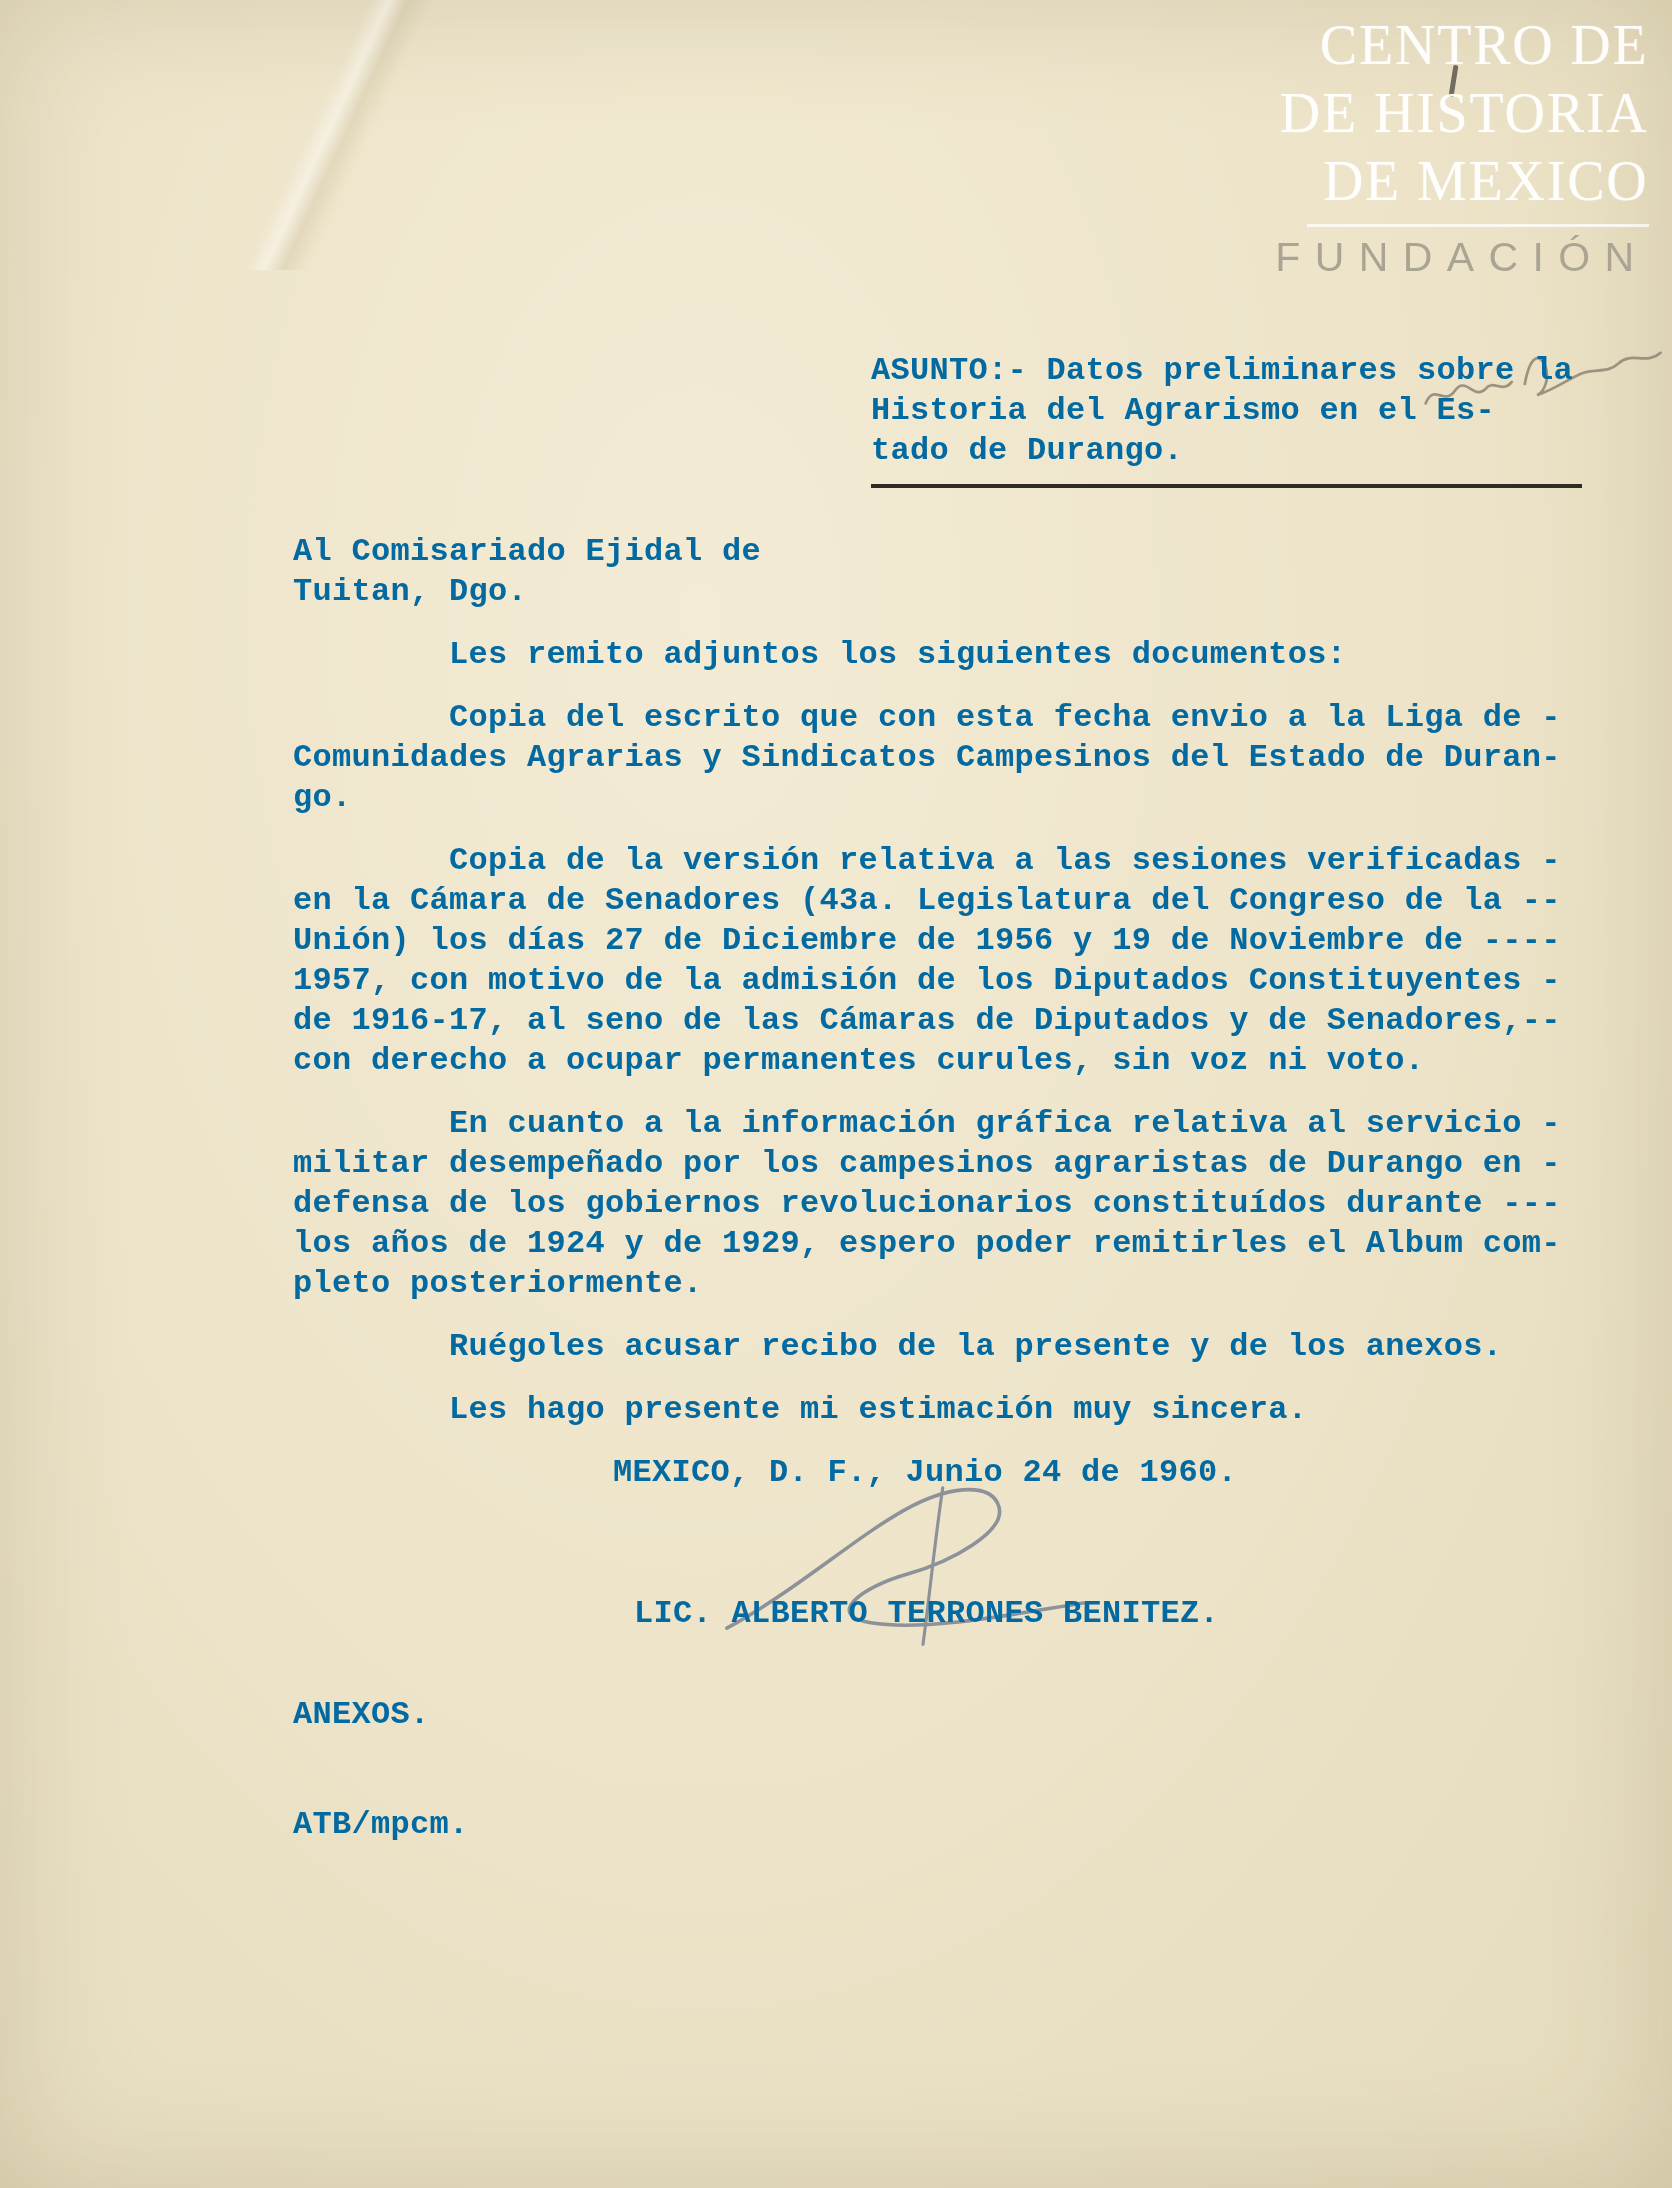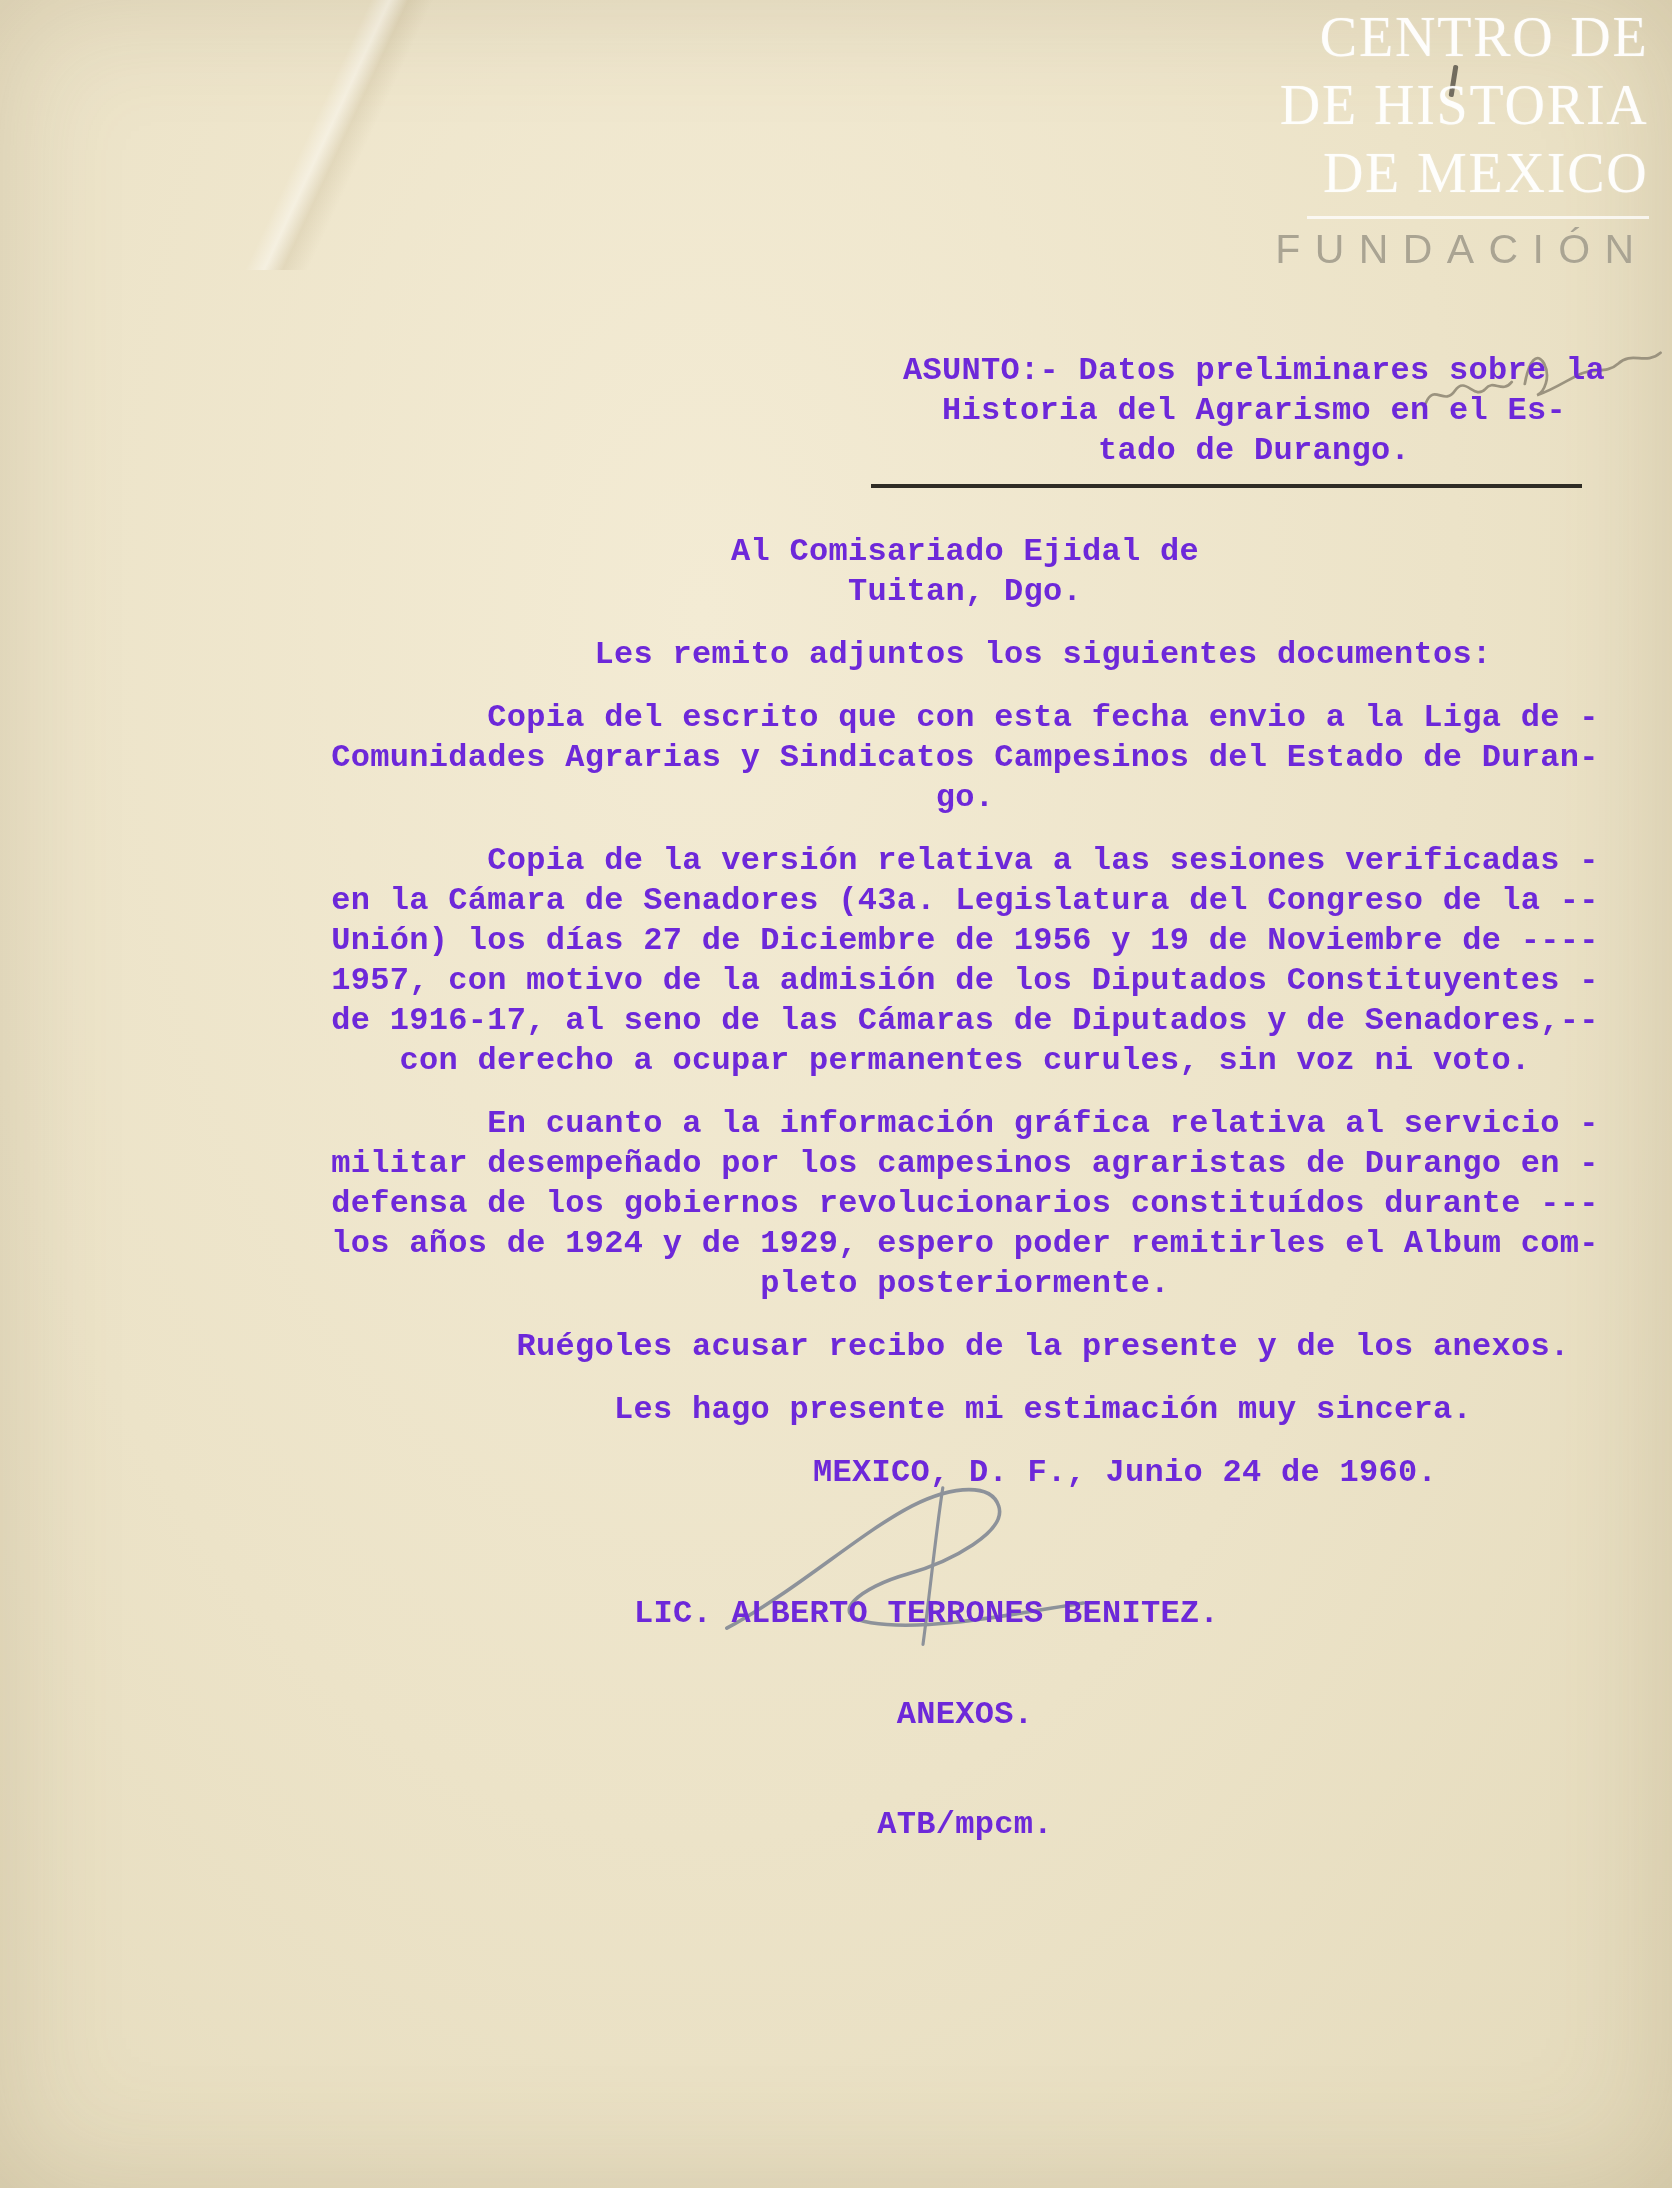--- a/index.html
+++ b/index.html
@@ -9,38 +9,38 @@
     font-family:"Liberation Mono","DejaVu Sans Mono",monospace;
   }
   .page{position:absolute;inset:0;box-shadow:inset 0 0 126px rgba(120,100,60,0.20);}
   .crease{
     position:absolute;top:0;left:81px;width:504px;height:270px;pointer-events:none;
     background:linear-gradient(115deg, transparent 46%, rgba(255,255,255,0.40) 49%, rgba(150,130,85,0.14) 52%, transparent 56%);
   }
   .fold-mark{position:absolute;left:1451px;top:65px;width:5.4px;height:32px;background:#4a463c;transform:rotate(9deg);opacity:.75;border-radius:1.8px;}
 
   
-  .watermark{position:absolute;top:3px;right:23.4px;text-align:right;pointer-events:none;}
+  .watermark{position:absolute;top:11px;right:23.4px;text-align:right;pointer-events:none;}
   .wm-line{
     font-family:"Liberation Serif","DejaVu Serif",serif;
     font-size:56px;line-height:68px;letter-spacing:1.8px;
     color:rgba(255,255,255,0.92);text-shadow:0 0 1.8px rgba(255,255,255,0.35);
   }
   .wm-rule{height:2.7px;width:342px;margin:9px 0 7.2px auto;background:rgba(255,255,255,0.75);}
   .wm-foundation{
     font-family:"Liberation Sans","DejaVu Sans",sans-serif;
     font-size:41px;letter-spacing:14.4px;color:#aaa492;
     text-shadow:0 0 0.9px rgba(255,255,255,0.4);
   }
 
   
   .typed{
     font-family:"Liberation Mono","DejaVu Sans Mono",monospace;
-    font-size:32px;line-height:40px;font-weight:700;color:#6d28d9;
-    white-space:pre-wrap;letter-spacing:0.3px;text-align:center;
+    font-size:32px;line-height:40px;font-weight:700;color:#0369a1;
+    white-space:pre-wrap;letter-spacing:0.3px;
   }
   .letter-body{position:absolute;left:293px;top:351px;width:1344px;}
   .subject{margin-left:578px;}
   .subject-rule{margin-left:578px;margin-top:12.6px;width:711px;height:4.5px;background:#2f2c25;}
   .recipient{margin-top:44px;}
   .para{margin-top:23px;}
   .para-first{}
   .date-line{margin-top:23.4px;margin-left:320px;}
   .signature-area{position:relative;margin-top:0;height:144px;}
   .signer-name{position:absolute;left:341px;top:101px;}

